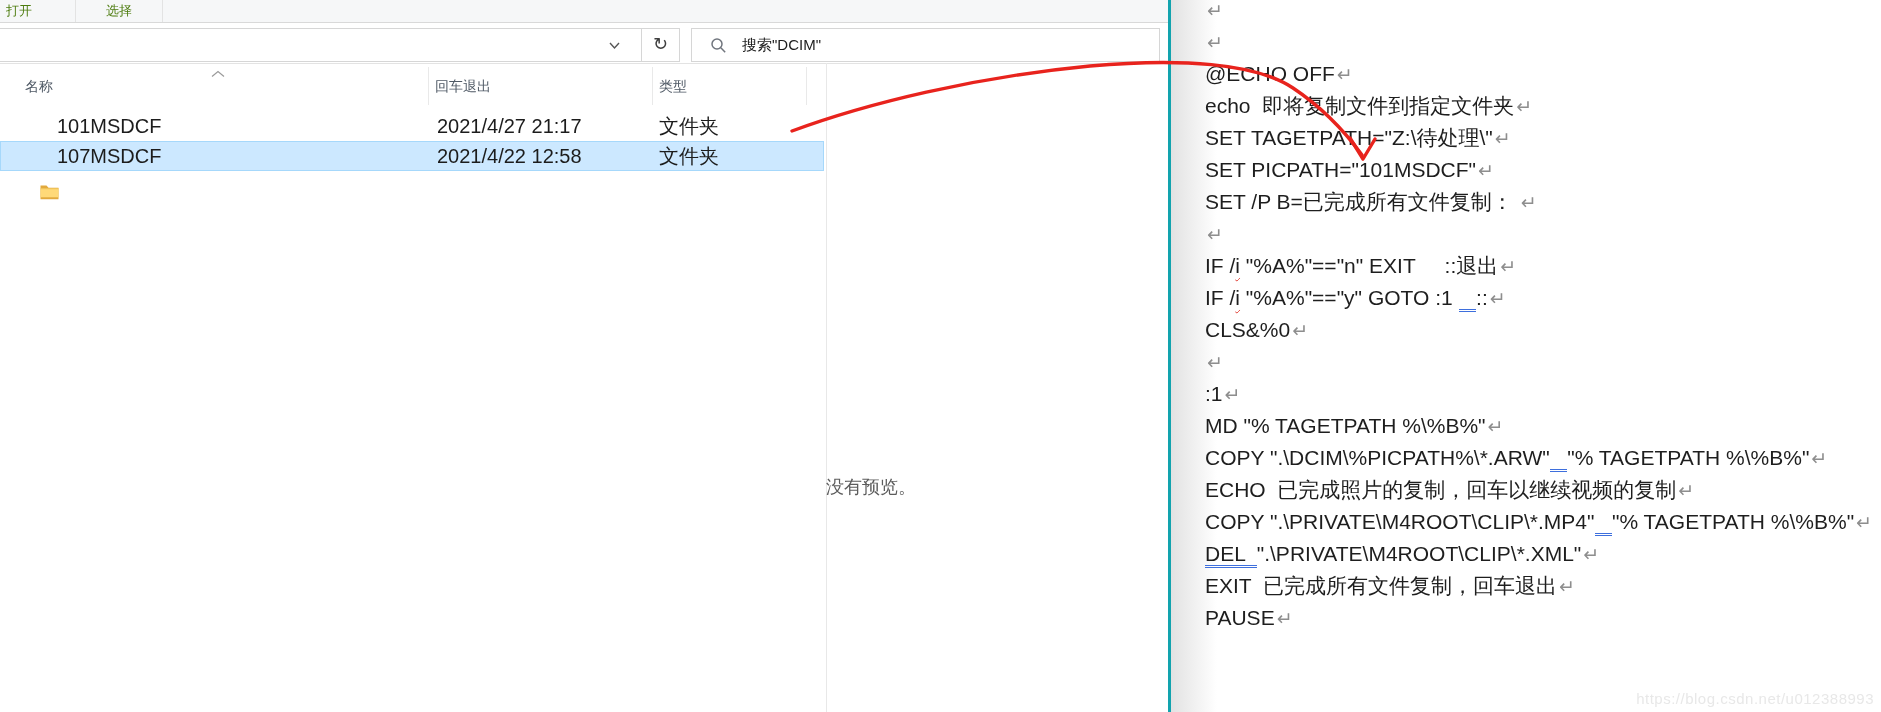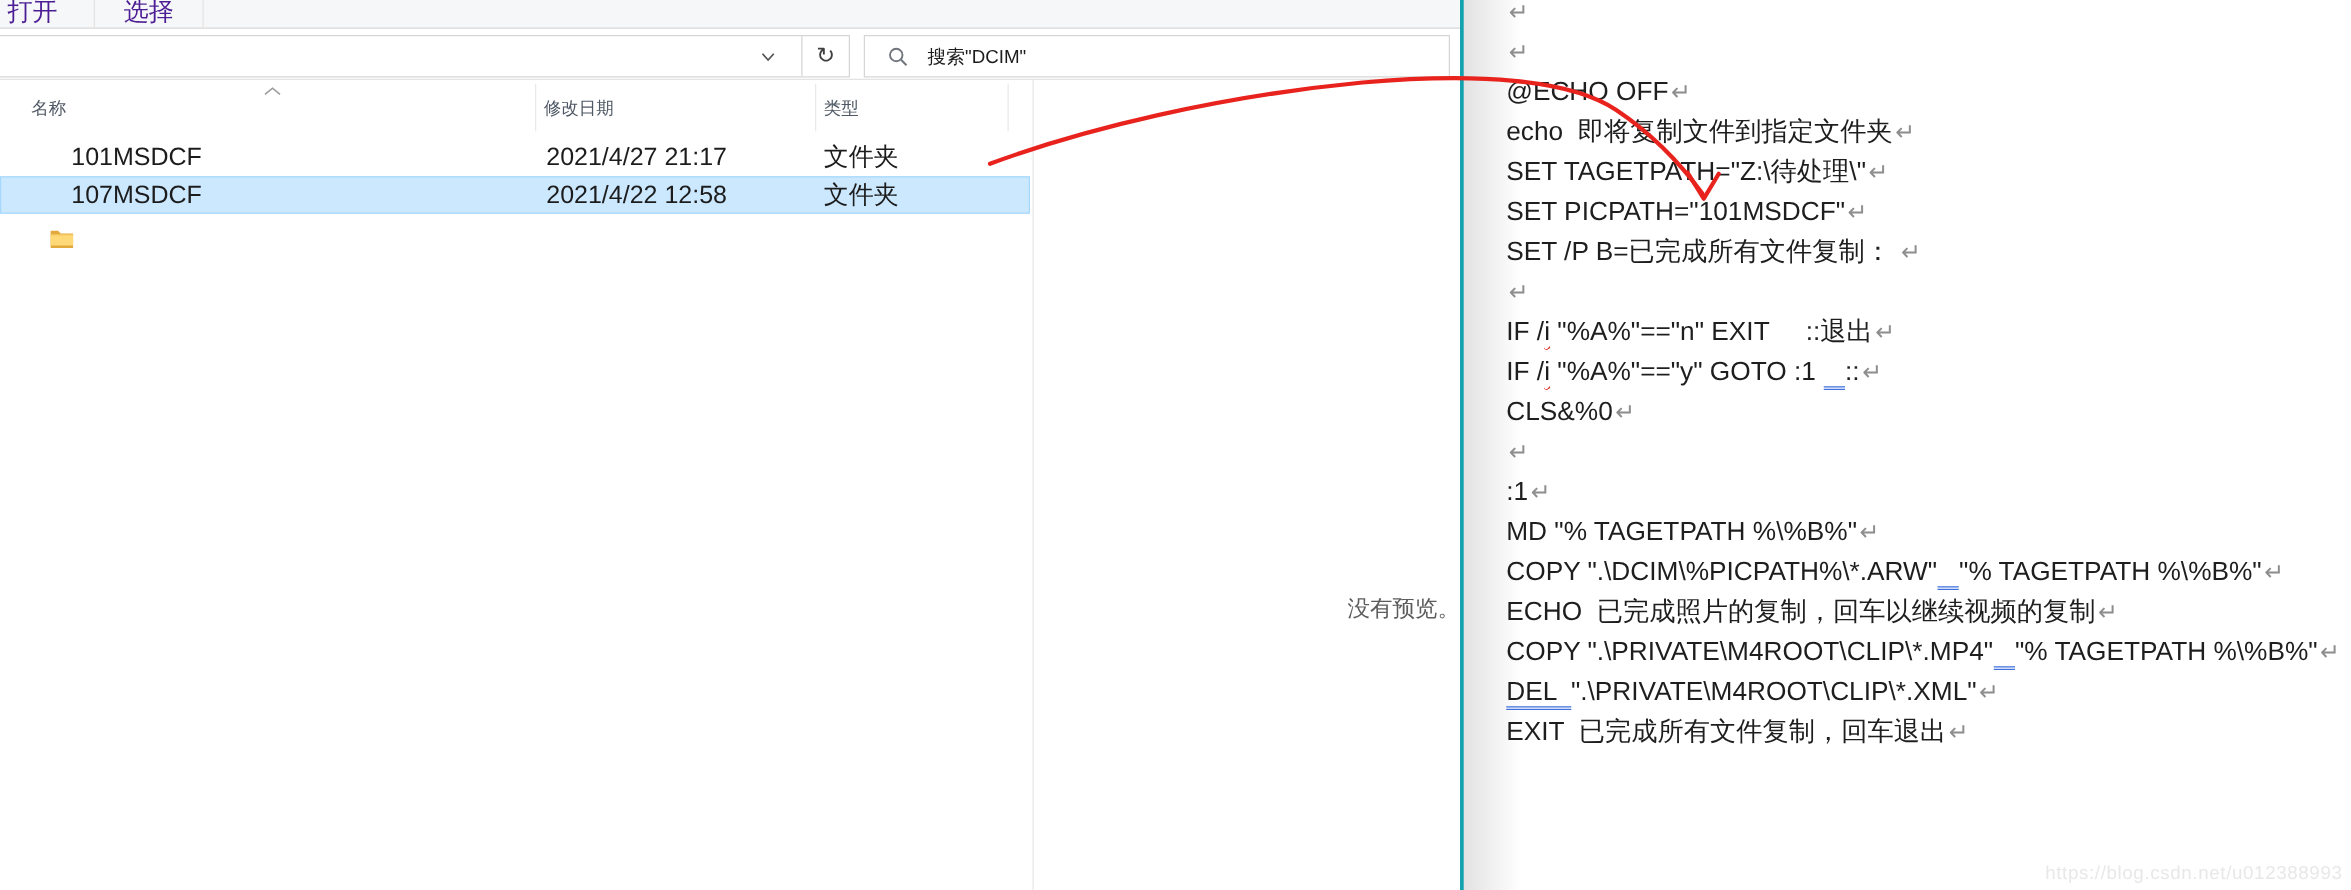--- a/index.html
+++ b/index.html
@@ -4,21 +4,21 @@
 <style>
   html,body{margin:0;padding:0;}
   body{
     width:1881px;height:712px;position:relative;overflow:hidden;background:#fff;
     font-family:"Liberation Sans","DejaVu Sans",sans-serif;
     -webkit-font-smoothing:antialiased;
   }
   
   .explorer{position:absolute;left:0;top:0;width:1168px;height:712px;background:#fff;}
   .tabstrip{position:absolute;left:0;top:0;width:1168px;height:22px;background:#f6f7f8;border-bottom:1px solid #d9d9d9;}
-  .tab{position:absolute;top:0;height:22px;line-height:21px;font-size:20px;color:#4c1d95;box-sizing:border-box;}
+  .tab{position:absolute;top:0;height:22px;line-height:21px;font-size:13px;color:#4d7c0f;box-sizing:border-box;}
   .tab--open{left:0;width:76px;padding-left:6px;border-right:1px solid #e3e3e3;}
   .tab--select{left:76px;width:87px;text-align:center;border-right:1px solid #e3e3e3;}
   .addrbox{position:absolute;left:-1px;top:28px;width:681px;height:34px;background:#fff;border:1px solid #d6d6d6;box-sizing:border-box;}
   .addr-chevron{position:absolute;left:608px;top:4px;}
   .addr-divider{position:absolute;left:641px;top:0;height:32px;width:1px;background:#d6d6d6;}
   .refresh{position:absolute;left:642px;top:0;width:37px;height:32px;text-align:center;line-height:31px;font-size:18px;color:#3f3f3f;}
   .searchbox{position:absolute;left:691px;top:28px;width:469px;height:34px;background:#fff;border:1px solid #d6d6d6;box-sizing:border-box;display:flex;align-items:center;}
   .searchbox .mag{margin-left:18px;display:inline-flex;}
   .search-text{margin-left:15px;font-size:15px;color:#1c1c1c;}
   .toolbar-sep{position:absolute;left:0;top:63px;width:1168px;height:1px;background:#e3e3e3;}
@@ -26,21 +26,21 @@
   .h-name{left:25px;}  .h-date{left:435px;}  .h-type{left:659px;}
   .sort-caret{position:absolute;left:210px;top:64px;}
   .col-div{position:absolute;top:67px;width:1px;height:38px;background:#e9e9e9;}
   .cd1{left:428px;} .cd2{left:652px;} .cd3{left:806px;}
   .row{position:absolute;left:0;width:824px;height:30px;font-size:20px;color:#1c1c1c;}
   .row.selected{background:#cce8ff;box-shadow:inset 0 0 0 1px #a6d8fb;}
   .row .icon{position:absolute;left:29px;top:7px;}
   .row span{position:absolute;line-height:30px;white-space:pre;}
   .c-name{left:57px;} .c-date{left:437px;} .c-type{left:659px;}
   .preview-divider{position:absolute;left:826px;top:63px;width:1px;height:649px;background:#e8e8e8;}
-  .preview-label{position:absolute;left:826px;top:475px;width:342px;text-align:right;font-size:18px;color:#5c5c5c;}
+  .preview-label{position:absolute;left:826px;top:475px;width:342px;text-align:left;font-size:18px;color:#5c5c5c;}
   
   .teal-line{position:absolute;left:1168px;top:0;width:3px;height:712px;background:var(--teal,#12a3ae);}
   .page-shadow{position:absolute;left:1171px;top:0;width:46px;height:712px;
     background:linear-gradient(to right,rgba(110,110,110,.20),rgba(255,255,255,0));}
   
   .doc{position:absolute;left:1205px;top:-6px;width:676px;font-size:21px;line-height:32px;color:#1e1e1e;}
   .doc .line{height:32px;white-space:pre;}
   .doc .line span{white-space:pre;}
   .pilcrow{color:#8e8e8e;font-size:19px;margin-left:2px;}
   .bu{border-bottom:3px double var(--gblue,#3e6fdd);padding-bottom:0px;}
@@ -83,21 +83,21 @@
   </div>
 
   <div class="toolbar-sep"></div>
 
   <span class="sort-caret">
     <svg width="16" height="8" viewBox="0 0 16 8">
         <polyline points="2,6.5 8,1.5 14,6.5" fill="none" stroke="#9a9a9a" stroke-width="1.2"></polyline>
       </svg>
   </span>
   <span class="colhead h-name">名称</span>
-  <span class="colhead h-date">修改日期</span>
+  <span class="colhead h-date">回车退出</span>
   <span class="colhead h-type">类型</span>
   <div class="col-div cd1"></div>
   <div class="col-div cd2"></div>
   <div class="col-div cd3"></div>
 
   <div id="file-rows">
       <div class="row" style="top: 111px;">
         <span class="icon">
   <svg width="19" height="16" viewBox="0 0 19 16">
     <path d="M0.5,1.5 h6 l2,2.3 h10 v11.5 h-18 z" fill="#e2a93d"></path>
@@ -143,20 +143,21 @@
     <div class="line"><span>IF /</span><span class="rw">i</span><span> "%A%"=="y" GOTO :1 </span><span class="bu">   </span><span>::</span><span class="pilcrow">↵</span></div>
     <div class="line"><span>CLS&amp;%0</span><span class="pilcrow">↵</span></div>
     <div class="line"><span class="pilcrow">↵</span></div>
     <div class="line"><span>:1</span><span class="pilcrow">↵</span></div>
     <div class="line"><span>MD "% TAGETPATH %\%B%"</span><span class="pilcrow">↵</span></div>
     <div class="line"><span>COPY ".\DCIM\%PICPATH%\*.ARW"</span><span class="bu">   </span><span>"% TAGETPATH %\%B%"</span><span class="pilcrow">↵</span></div>
     <div class="line"><span>ECHO  已完成照片的复制，回车以继续视频的复制</span><span class="pilcrow">↵</span></div>
     <div class="line"><span>COPY ".\PRIVATE\M4ROOT\CLIP\*.MP4"</span><span class="bu">   </span><span>"% TAGETPATH %\%B%"</span><span class="pilcrow">↵</span></div>
     <div class="line"><span class="bu">DEL  </span><span>".\PRIVATE\M4ROOT\CLIP\*.XML"</span><span class="pilcrow">↵</span></div>
     <div class="line"><span>EXIT  已完成所有文件复制，回车退出</span><span class="pilcrow">↵</span></div>
+    <div class="line"><span>PAUSE</span><span class="pilcrow">↵</span></div>
   </div>
 
 <div class="watermark">https://blog.csdn.net/u012388993</div>
 
 <svg class="arrow-overlay" width="1881" height="712" viewBox="0 0 1881 712">
   <path d="M792,131 C868,103 975,77 1090,66 C1180,58 1256,63 1293,88 C1320,106 1343,129 1362,155" fill="none" stroke="#e8231d" stroke-width="3.4" stroke-linecap="round"></path>
   <path d="M1350,138 L1363,159 L1375,139" fill="none" stroke="#e8231d" stroke-width="3.4" stroke-linecap="round" stroke-linejoin="round"></path>
 </svg>
 
 </body></html>

